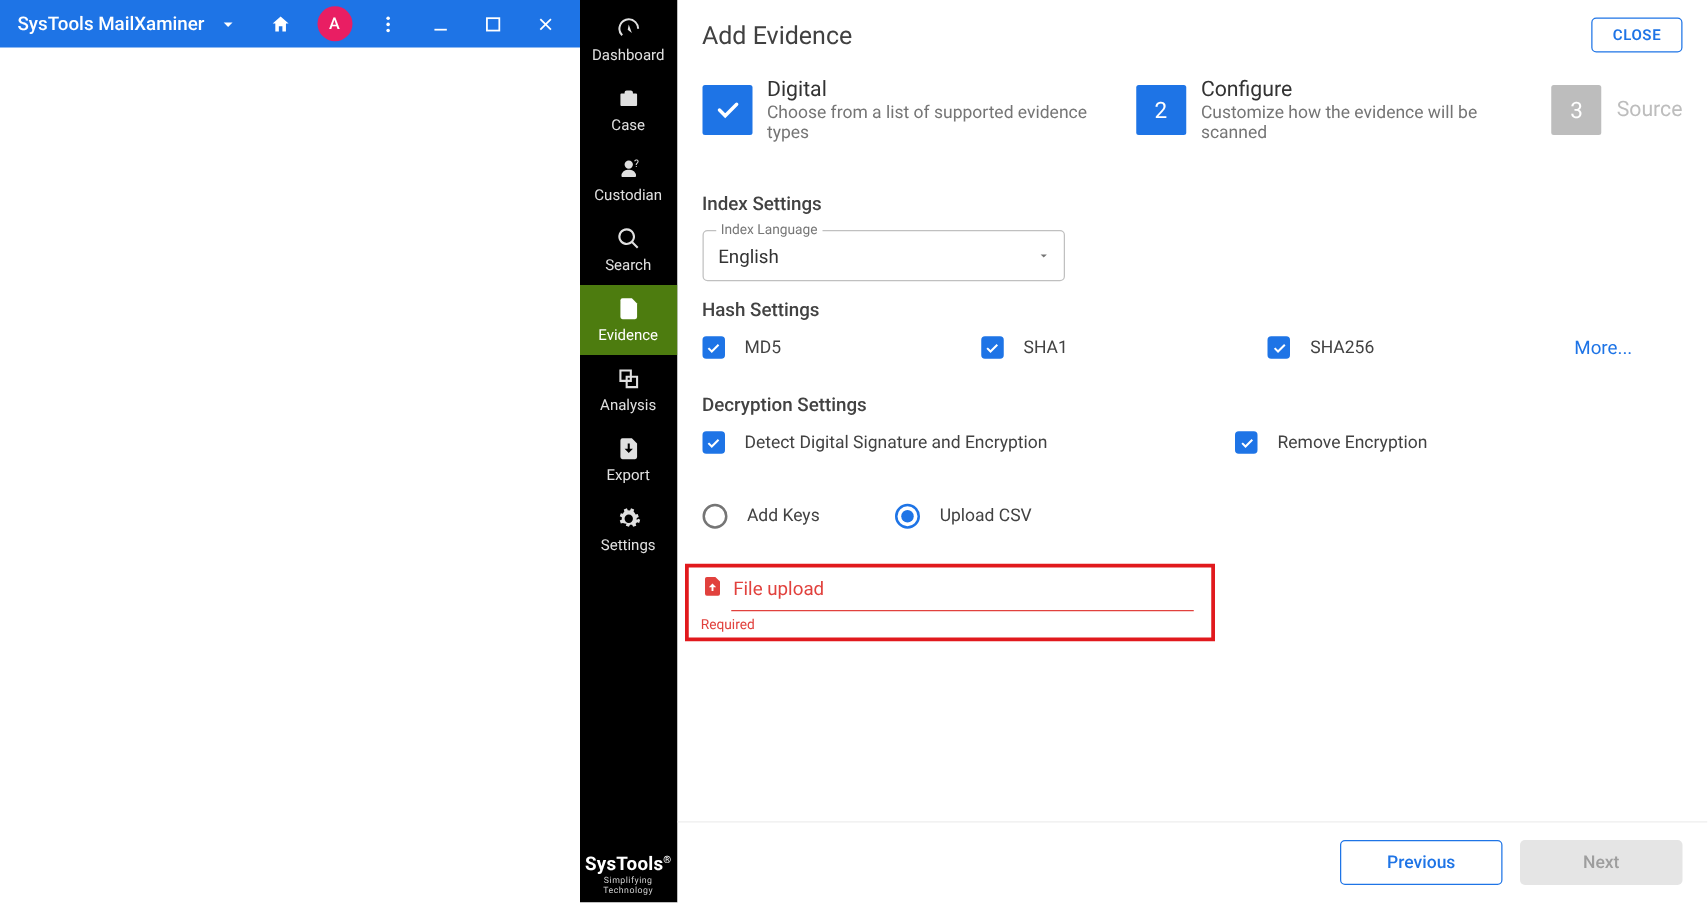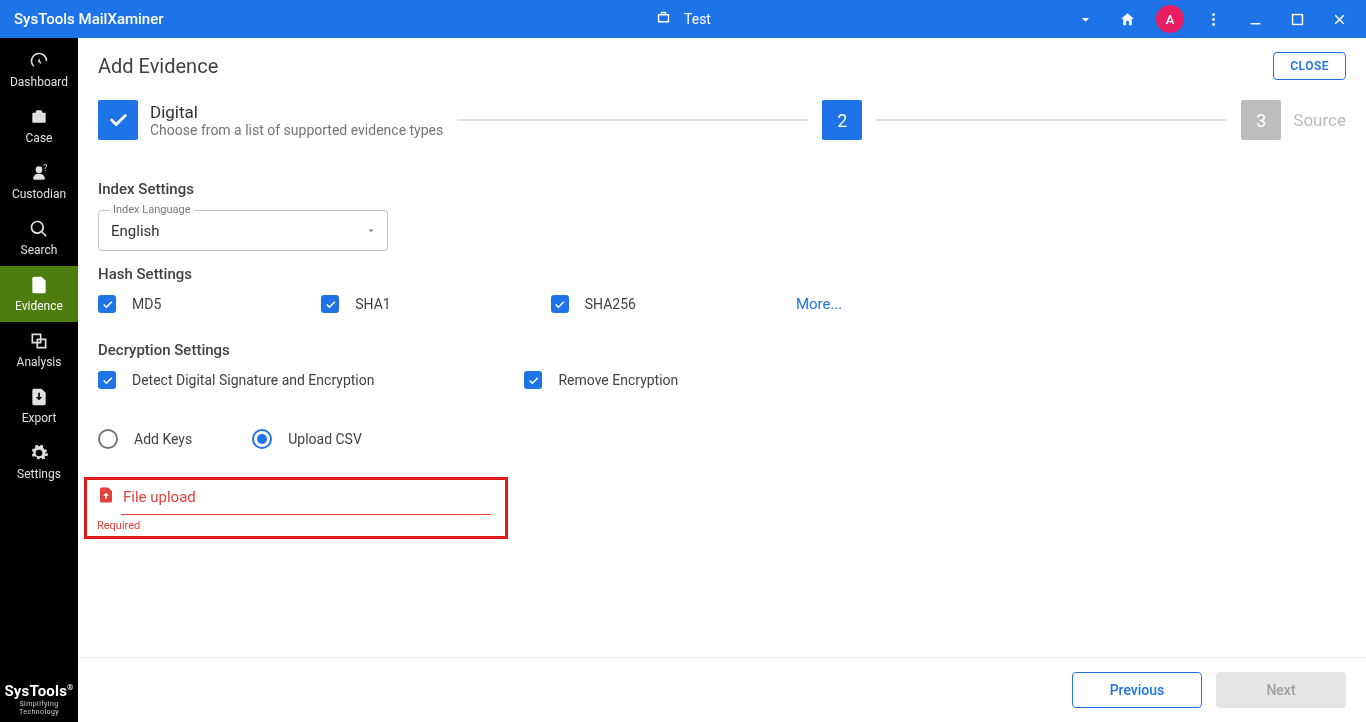--- a/index.html
+++ b/index.html
@@ -1,17 +1,17 @@
 <!DOCTYPE html>
 <html><head>
 <meta charset="utf-8">
 <style>
   * { box-sizing: border-box; margin: 0; padding: 0; font-family: 'Segoe UI', Roboto, Arial, sans-serif; }
   html, body { width: 1366px; height: 722px; overflow: hidden; background: #fff; }
-  .root { display: flex; flex-direction: column; width: 1366px; height: 722px; }
+  .root { display: flex; flex-direction: row; width: 1366px; height: 722px; }
 
   
   .titlebar { height: 38px; background: #1e74e6; color: #fff; display: flex; align-items: center; padding: 0 8px 0 14px; font-size: 15px; }
   .titlebar .app-title { font-weight: 500; flex: 0 0 auto; margin-right: auto; }
   .titlebar .center { display: flex; align-items: center; gap: 10px; margin-right: 40px; }
   .titlebar .right { display: flex; align-items: center; gap: 4px; }
   .titlebar .icon-btn { width: 38px; height: 38px; display: flex; align-items: center; justify-content: center; cursor: pointer; color:#fff; }
   .titlebar .icon-btn svg { width: 17px; height: 17px; }
   .avatar { width: 28px; height: 28px; border-radius: 50%; background: #e91e63; display: flex; align-items: center; justify-content: center; font-size: 13px; font-weight: 500; margin: 0 6px; }
 
@@ -221,20 +221,24 @@
               </svg>
           </div>
           <div class="step-text">
             <div class="t1">Digital</div>
             <div class="t2">Choose from a list of supported evidence types</div>
           </div>
         </div>
         <div class="step-connector"></div>
         <div class="step-box">
           <div class="step-num">2</div>
+          <div class="step-text">
+            <div class="t1">Configure</div>
+            <div class="t2">Customize how the evidence will be scanned</div>
+          </div>
         </div>
         <div class="step-connector"></div>
         <div class="step-box">
           <div class="step-num inactive">3</div>
           <div class="step-text inactive">
             <div class="t1">Source</div>
           </div>
         </div>
       </div>
 

